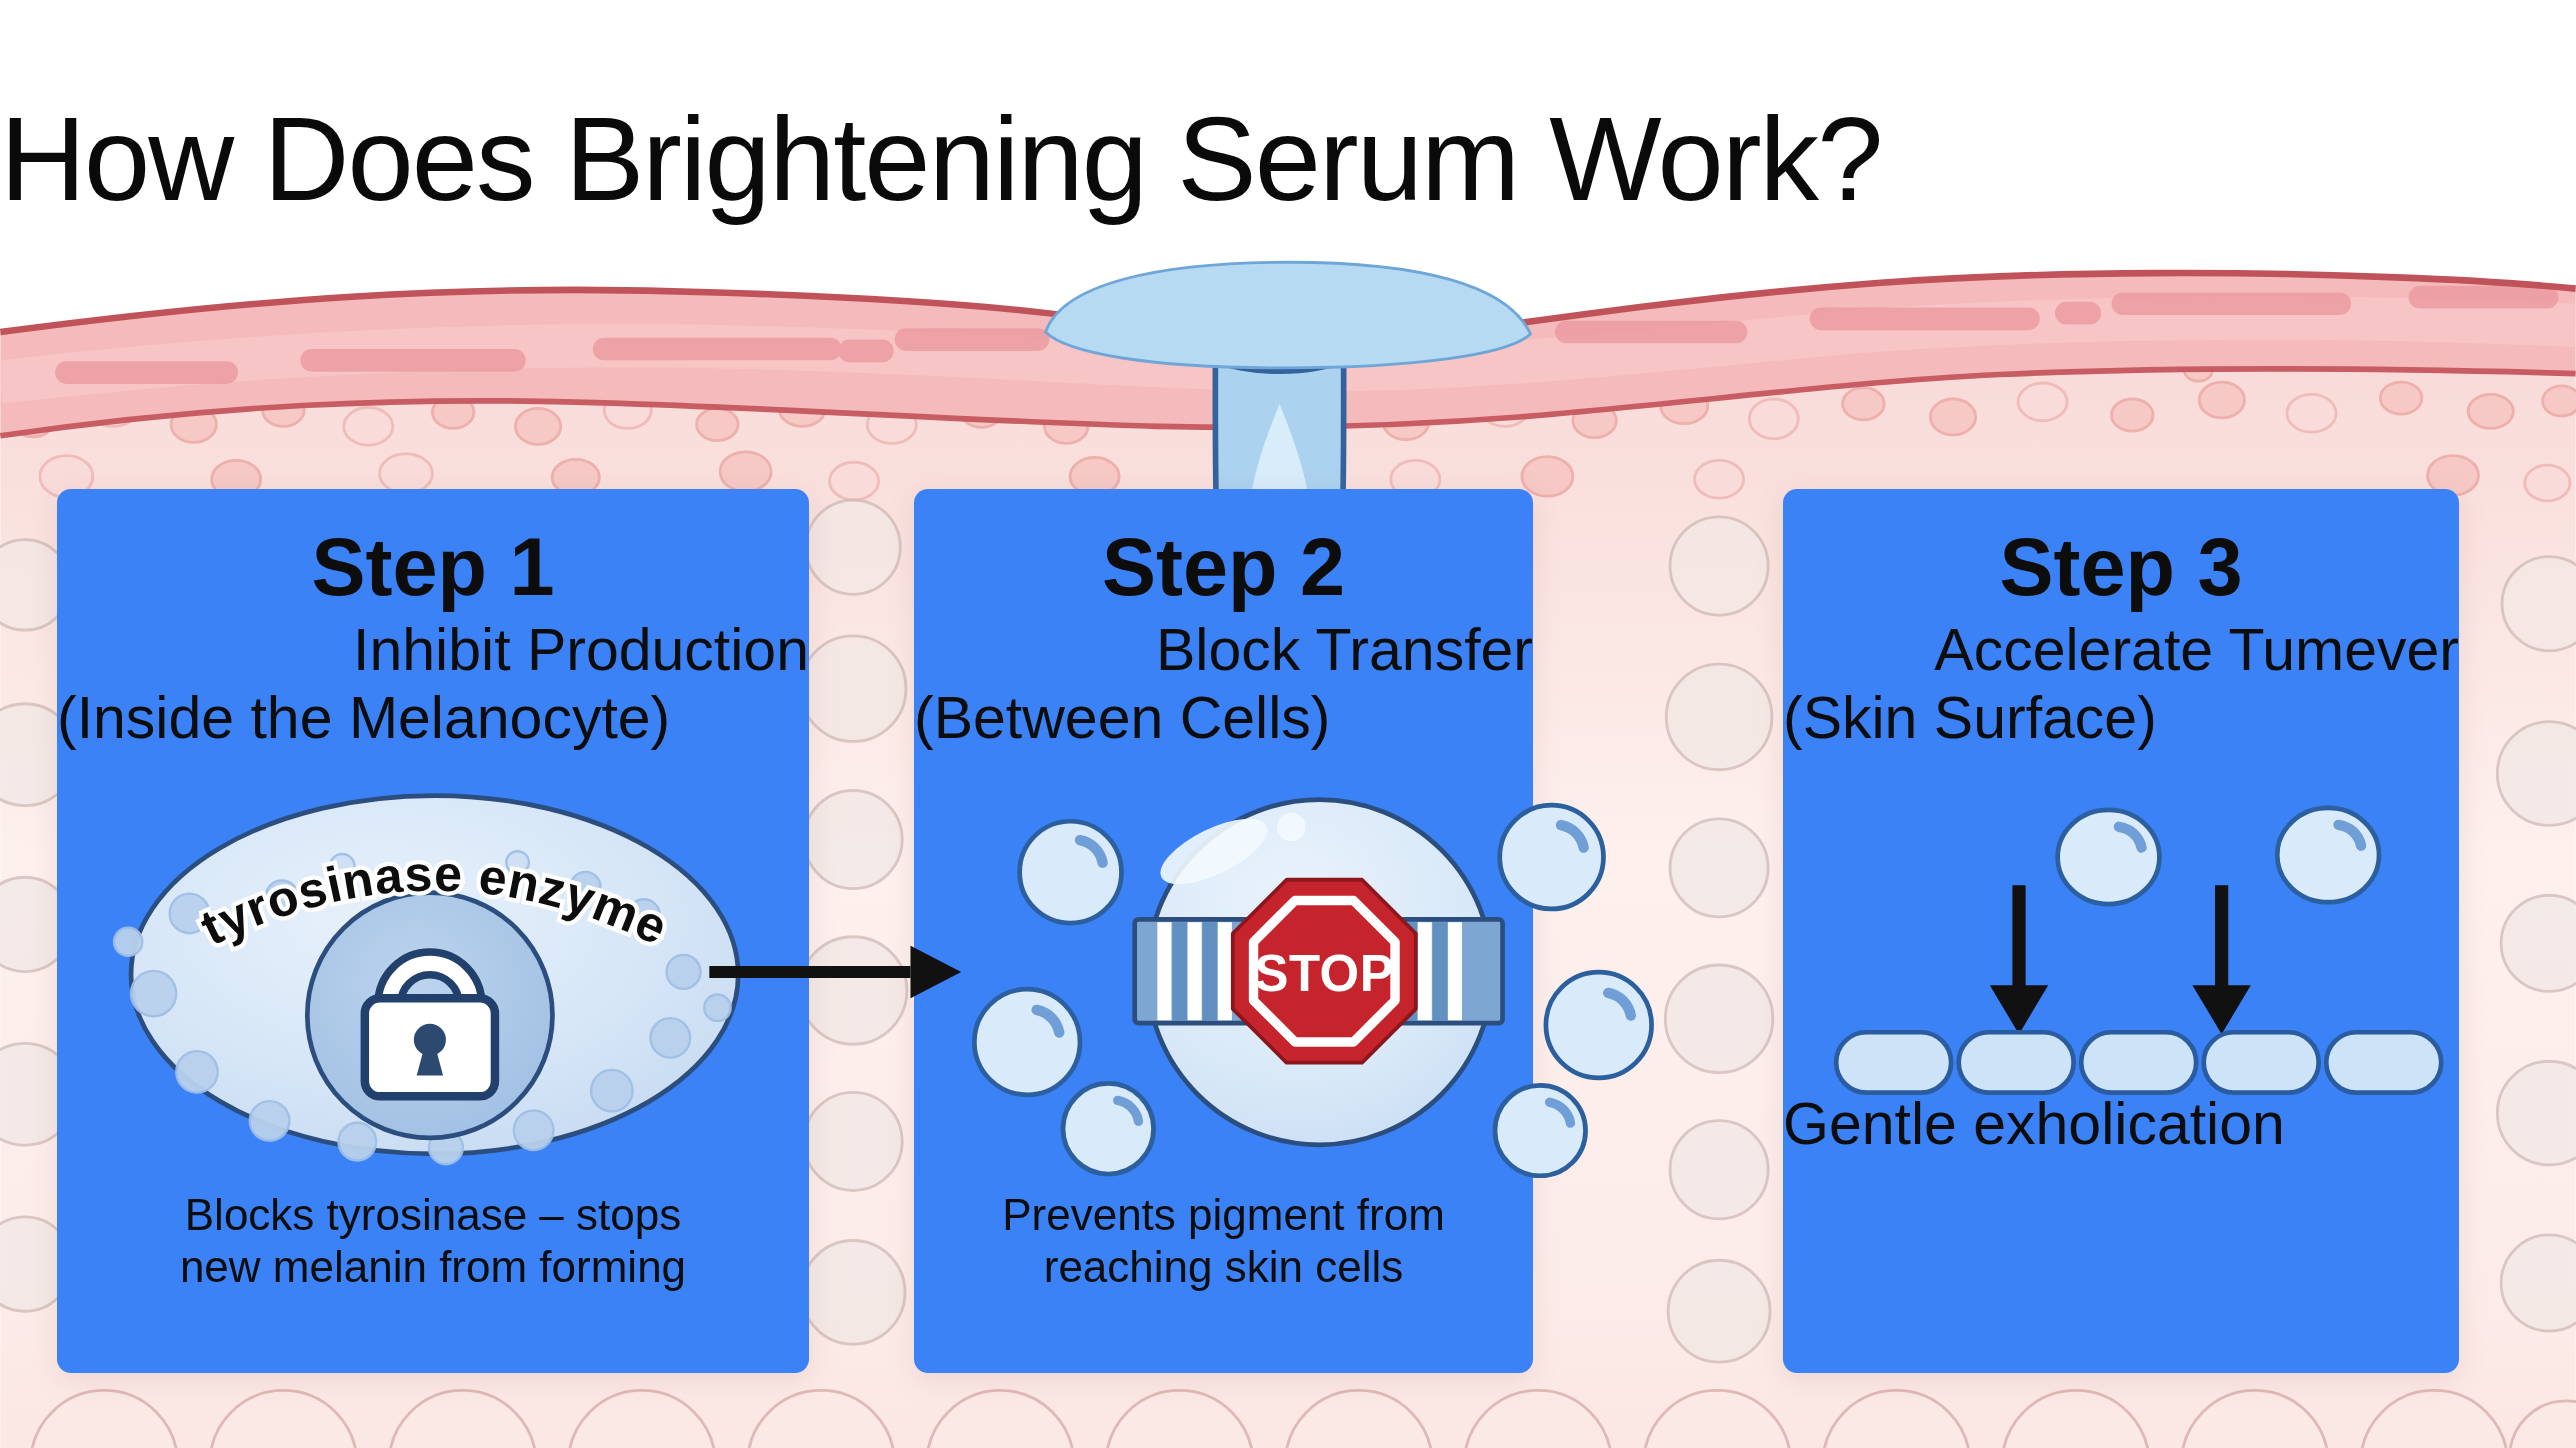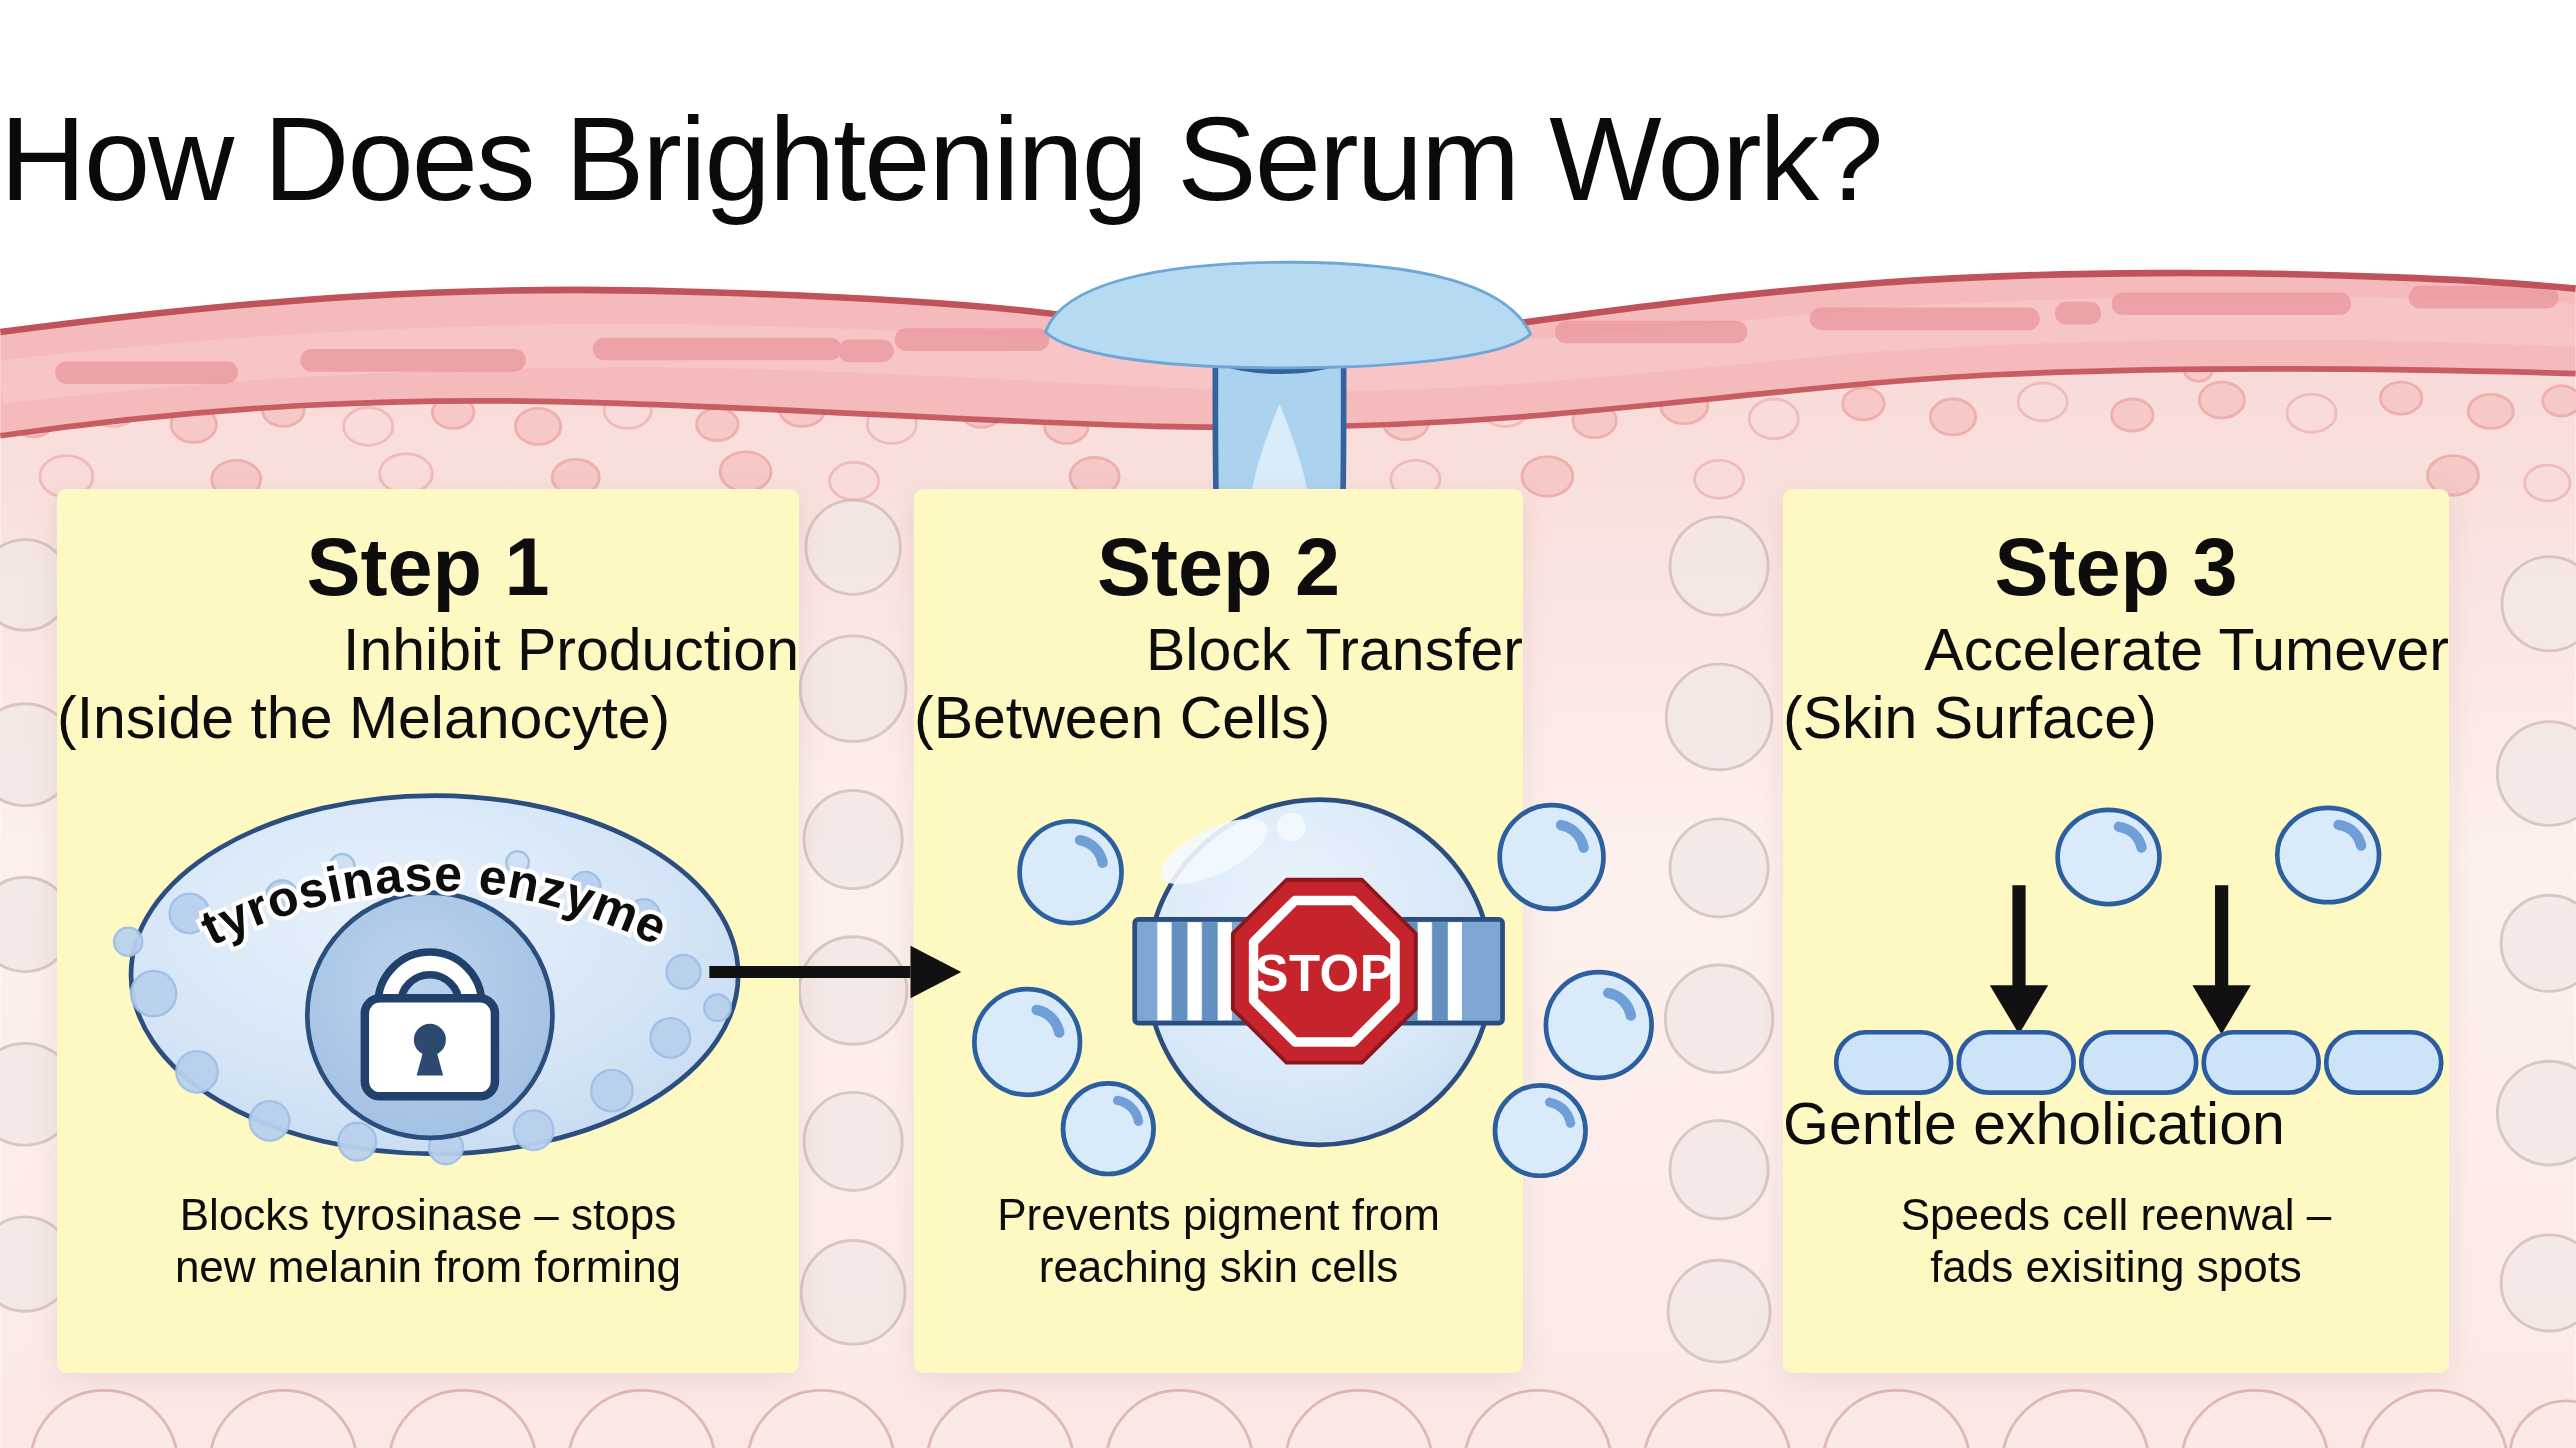--- a/index.html
+++ b/index.html
@@ -1,22 +1,22 @@
 <!DOCTYPE html>
 <html style="font-size:15px"><head>
 <meta charset="utf-8">
 <style>
   html,body{margin:0;padding:0;background:#fff;}
   .canvas{position:relative;width:2576px;height:1448px;overflow:hidden;background:#ffffff;
           font-family:"Liberation Sans", sans-serif;color:#0d0d0d;}
   .bg-svg{position:absolute;left:0;top:0;z-index:0;}
   .page-title{position:absolute;left:0;top:10px;width:100%;text-align:left;z-index:3;
               font-size:119px;font-weight:normal;letter-spacing:-1.9px;white-space:nowrap;color:#0a0a0a;}
-  .card{position:absolute;top:489px;height:884px;background:#fef9c3;border-radius:9px;z-index:2;
-        box-shadow:0 7.5px 28px rgba(170,120,120,.16);}
+  .card{position:absolute;top:489px;height:884px;background:#3b82f6;border-radius:14px;z-index:2;
+        box-shadow:0 7.5px 28px rgba(170,120,120,.16);padding-left:10px;}
   .card-1{left:57px;width:742px;}
   .card-2{left:914px;width:609px;}
   .card-3{left:1783px;width:666px;}
   .step-label{position:absolute;top:38px;left:0;width:100%;text-align:center;
               font-size:81px;font-weight:bold;line-height:1;}
   .step-subtitle{position:absolute;top:132px;left:0;width:100%;text-align:right;
                  font-size:59px;line-height:1;}
   .step-location{position:absolute;top:200px;left:0;width:100%;text-align:left;
                  font-size:59px;line-height:1;}
   .illus{position:absolute;left:0;}
@@ -317,22 +317,20 @@
       <g fill="#cde3f7" stroke="#2b5ca0" stroke-width="5">
         <rect x="56" y="256" width="122" height="64" rx="32"></rect>
         <rect x="186" y="256" width="122" height="64" rx="32"></rect>
         <rect x="316" y="256" width="122" height="64" rx="32"></rect>
         <rect x="446" y="256" width="122" height="64" rx="32"></rect>
         <rect x="576" y="256" width="122" height="64" rx="32"></rect>
       </g>
     </svg>
 
     <div class="gentle-label">Gentle exholication</div>
-    <div class="caption">Speeds cell reenwal –
-fads exisiting spots</div>
   </section>
 
   <svg class="arrow-overlay" width="274" height="94" viewBox="0 0 290 100">
     <line x1="6" y1="50" x2="220" y2="50" stroke="#111111" stroke-width="13"></line>
     <polygon points="220,22 220,78 274,50" fill="#111111"></polygon>
   </svg>
 
 </div>
 
 

